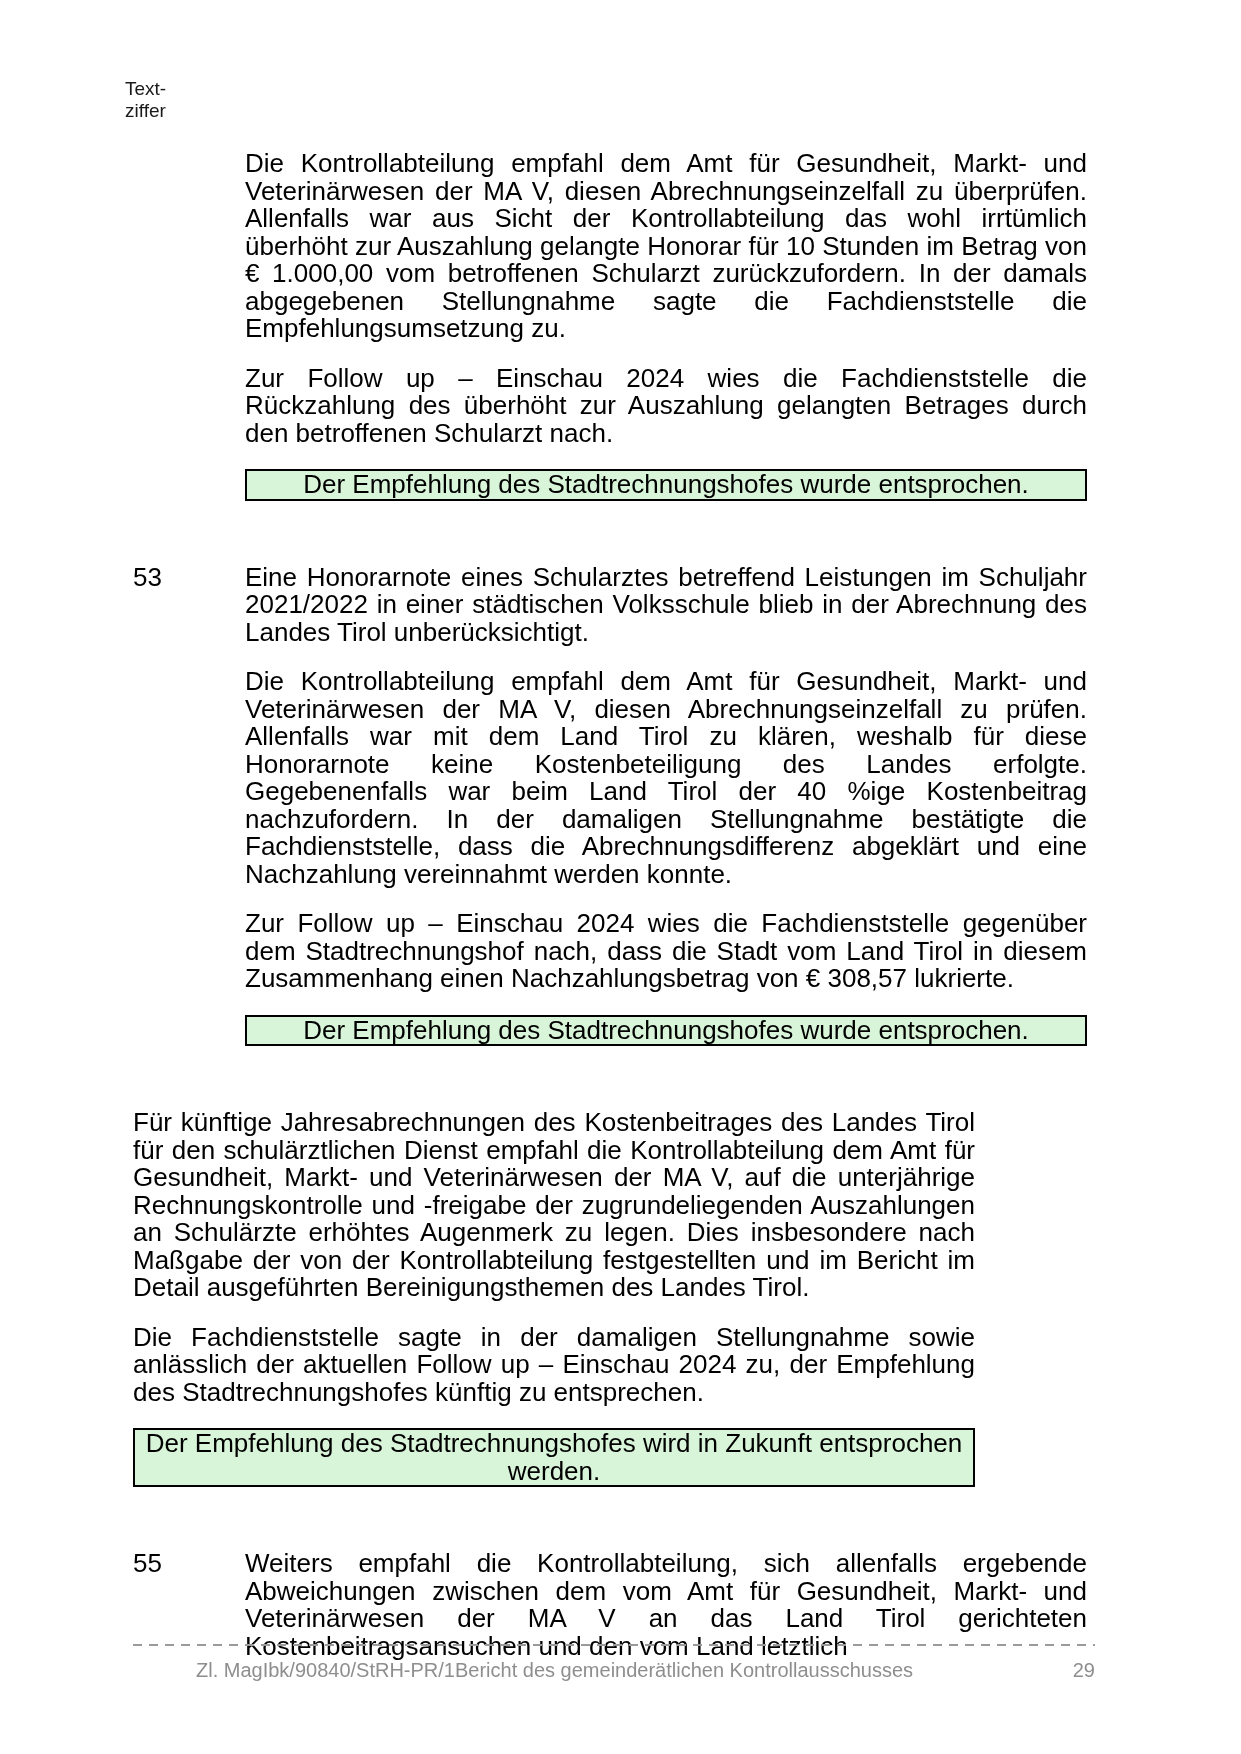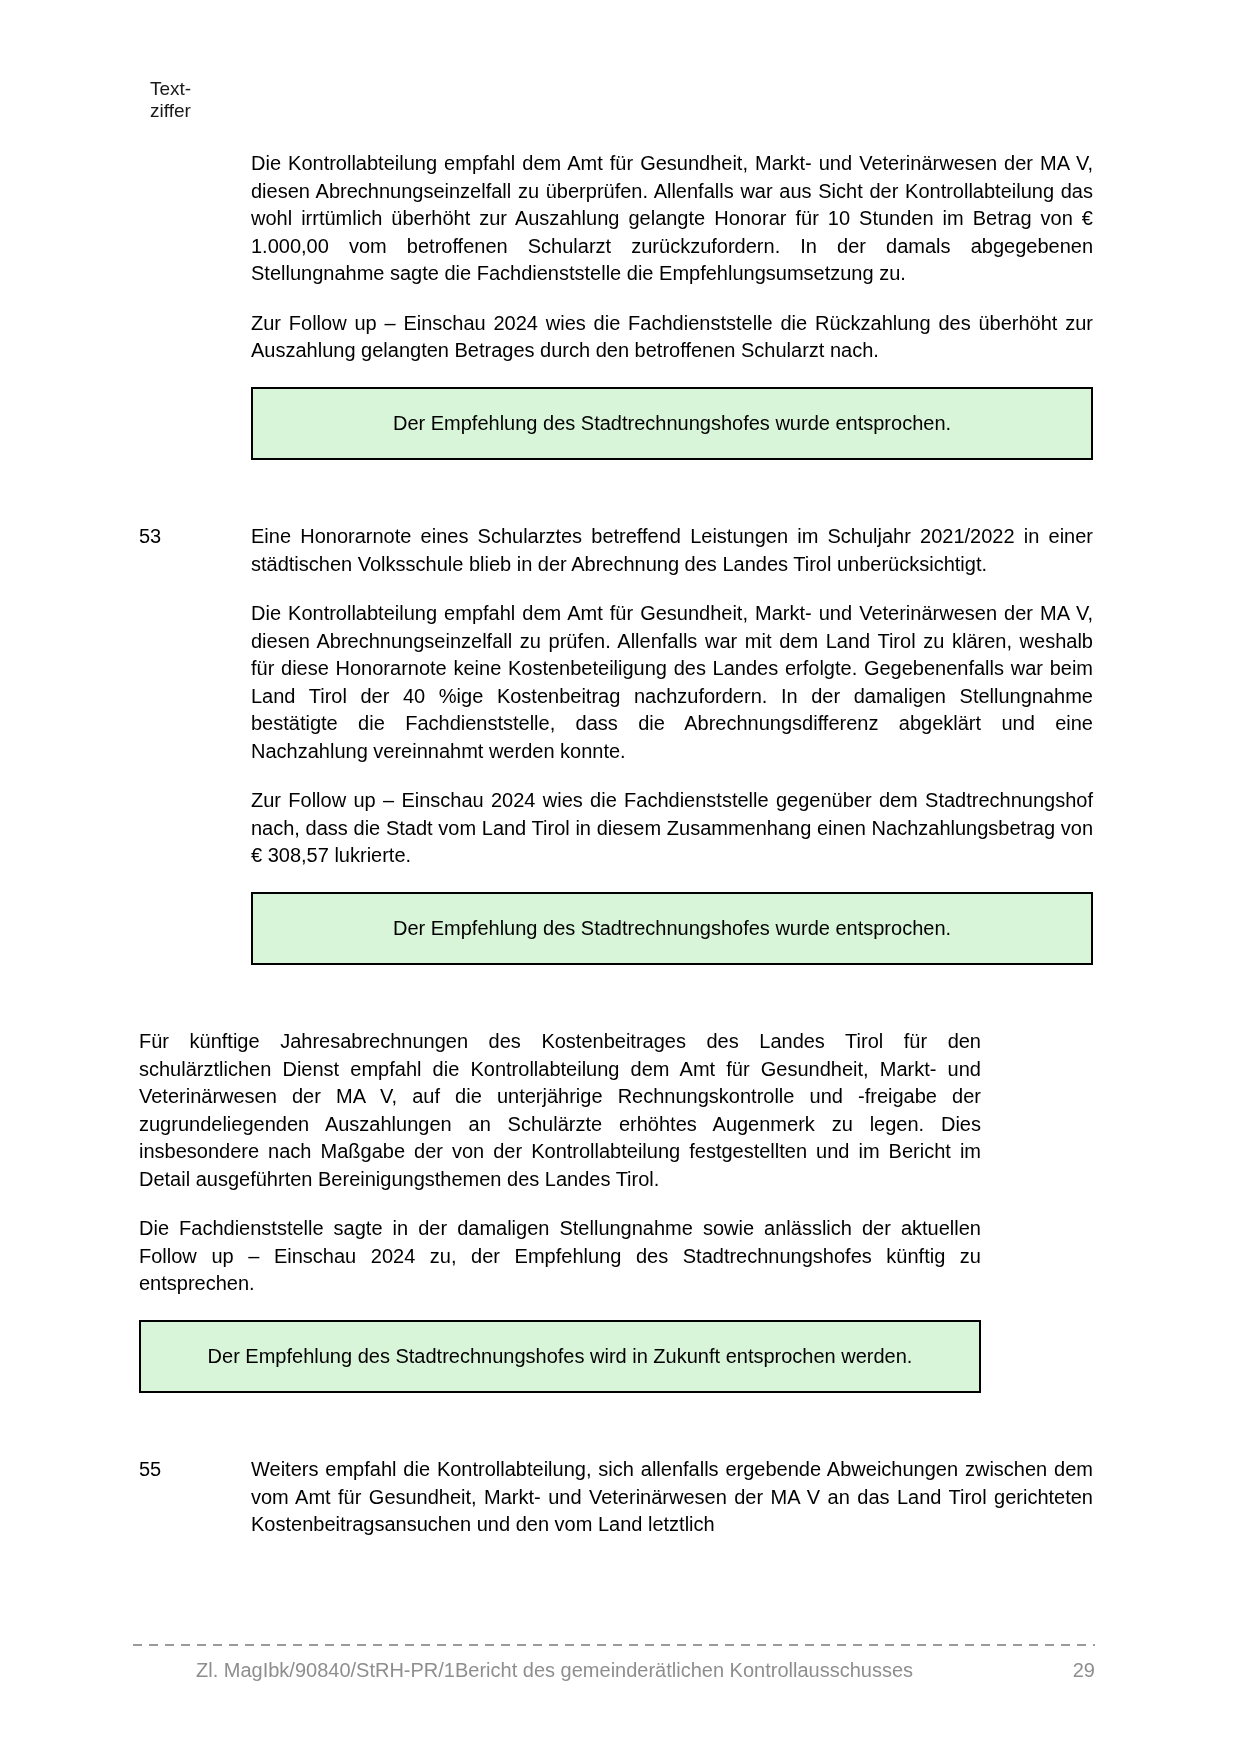--- a/index.html
+++ b/index.html
@@ -9,46 +9,46 @@
     position: relative;
     width: 1241px;
     height: 1754px;
     background: #ffffff;
     color: #000000;
     font-family: "Liberation Sans", "DejaVu Sans", sans-serif;
     overflow: hidden;
   }
   .col-header {
     position: absolute;
-    left: 150px;
+    left: 125px;
     top: 78px;
     font-size: 19px;
     line-height: 22px;
     color: #1a1a1a;
     white-space: pre-line;
   }
   .content {
     position: absolute;
-    left: 139px;
+    left: 133px;
     top: 150px;
     width: 954px;
-    font-size: 20px;
+    font-size: 26px;
     line-height: 27.5px;
   }
   .row { display: flex; }
   .row + .row { margin-top: 63px; }
   .num { flex: 0 0 112px; }
   .body { width: 842px; text-align: justify; }
   .body p { margin: 0 0 22px 0; }
   .rec-box {
     margin: 13px 0 0 0;
     border: 2px solid var(--rec-border, #000000);
     background: var(--rec-bg, #d9f5d9);
     text-align: center;
-    padding: 21px 10px;
+    padding: 0 10px;
   }
   .footer {
     position: absolute;
     left: 133px;
     top: 1644px;
     width: 962px;
     padding-top: 14px;
     display: flex;
     align-items: baseline;
     font-size: 20px;

